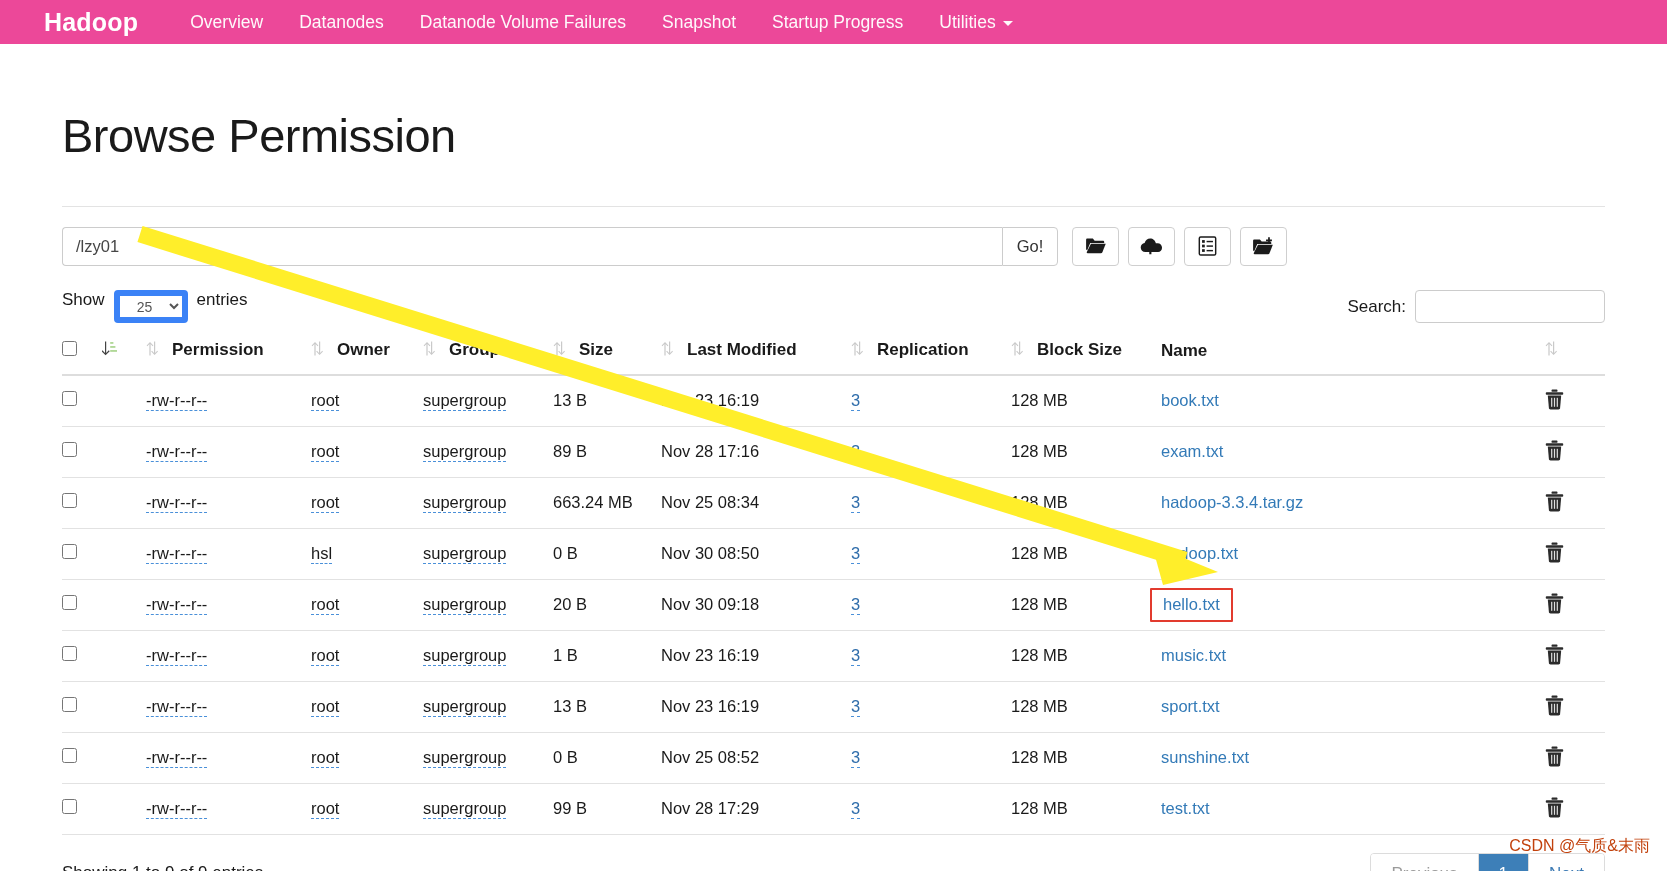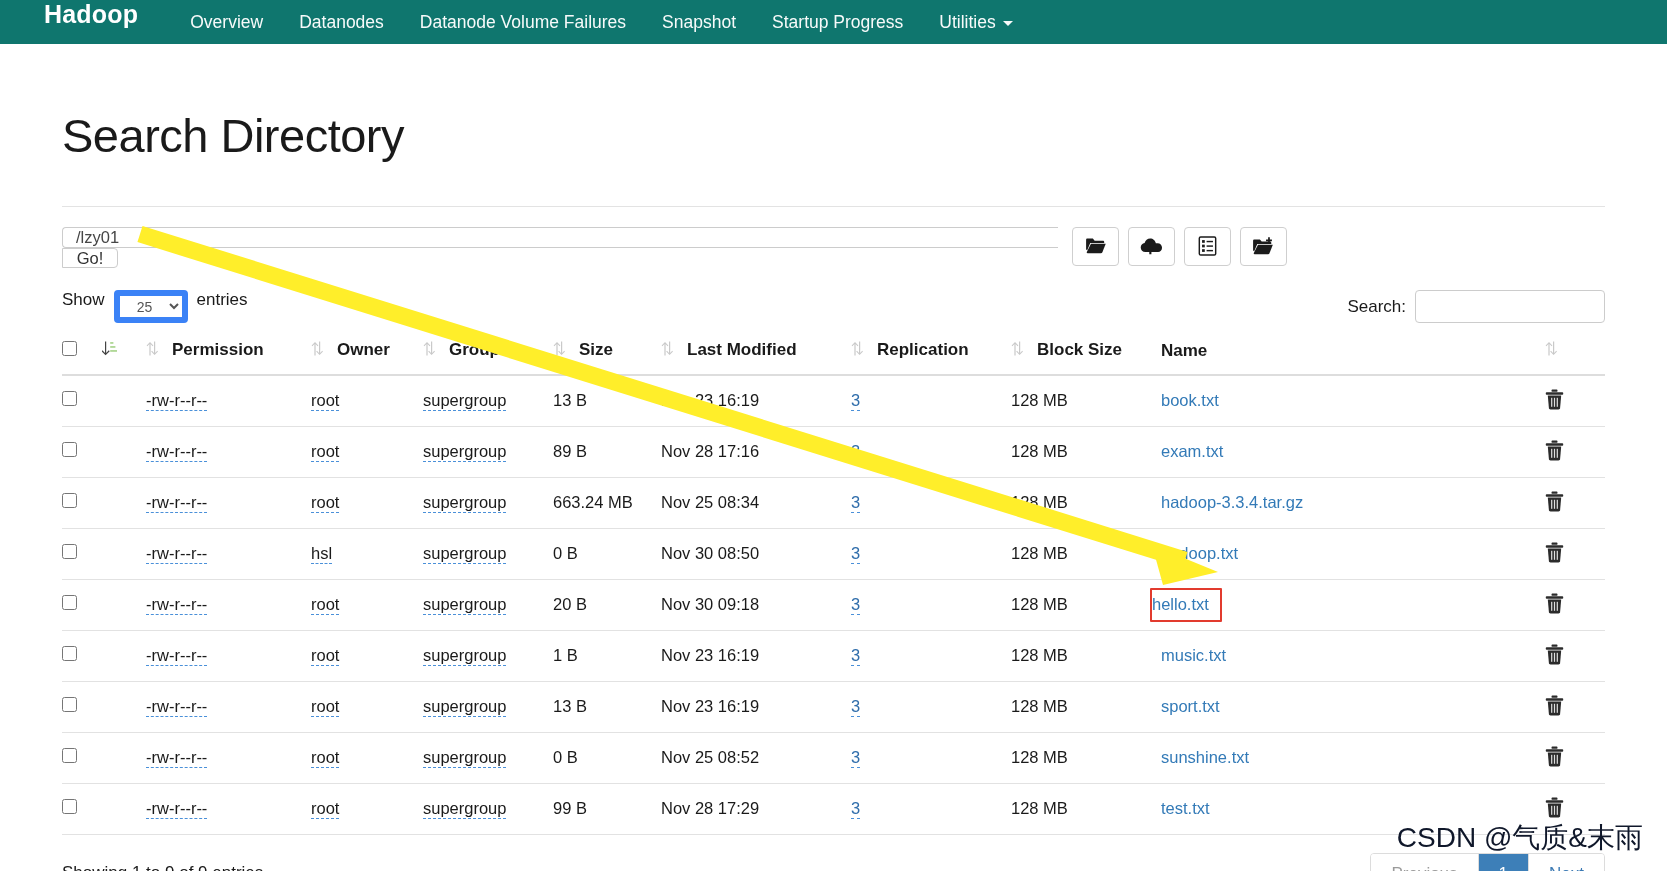--- a/index.html
+++ b/index.html
@@ -8,22 +8,23 @@
     width: 1667px; height: 871px;
     background: #ffffff;
     font-family: "Liberation Sans", sans-serif;
     overflow: hidden;
   }
   #root { position: relative; width: 1667px; height: 871px; background:#fff; }
 
   
   .navbar {
     height: 44px;
-    background: #0f766e;
-    display: flex;
+    background: #ec4899;
+    display: flex;
+    align-items: center;
     padding-left: 44px;
     position: relative;
     z-index: 2;
   }
   .brand {
     color: #ffffff;
     font-size: 25px;
     font-weight: bold;
     letter-spacing: .2px;
     margin-right: 34px;
@@ -71,21 +72,20 @@
   
   .toolbar-row {
     display: flex;
     align-items: flex-start;
     margin-top: 20px;
   }
   .input-group {
     display: flex;
     width: 996px;
     height: 39px;
-    flex-direction: column;
   }
   .path-input {
     flex: 1;
     height: 39px;
     border: 1px solid #cccccc;
     border-right: none;
     border-radius: 4px 0 0 4px;
     padding: 0 13px;
     font-size: 16.5px;
     color: #464646;
@@ -232,21 +232,21 @@
   }
   .file-link {
     color: #337ab7;
     text-decoration: none;
     cursor: pointer;
   }
 
   .name-cell.highlighted {
     display: inline-block;
     border: 2px solid #e23b2e;
-    padding: 5px 11px 6px 0;
+    padding: 5px 11px 6px 11px;
     margin: -6px 0 -6px -11px;
     border-radius: 1px;
   }
 
   .trash-btn {
     background: none; border: none; padding: 0;
     cursor: pointer; display: block;
   }
 
   
@@ -276,24 +276,24 @@
   }
   .page-btn:last-child { border-right: none; }
   .page-btn.active {
     background: #3d7fb8;
     color: #ffffff;
   }
   .page-btn.disabled { color: #9b9b9b; cursor: default; }
 
   .watermark {
     position: absolute;
-    right: 24px;
+    right: 17px;
     bottom: 14px;
-    font-size: 28px;
-    color: #0f172a;
+    font-size: 16px;
+    color: #c2410c;
     white-space: nowrap;
     pointer-events: none;
   }
 
   
   .annotation-arrow {
     position: absolute;
     left: 0; top: 0;
     width: 1667px; height: 871px;
     pointer-events: none;
@@ -324,21 +324,21 @@
         <span>Startup Progress</span>
       </div>
       <div class="nav-link">
         <span>Utilities</span><span class="caret"></span>
       </div>
     </div>
   </div>
 
   <div class="container">
 
-    <h1 class="page-title">Search Directory</h1>
+    <h1 class="page-title">Browse Permission</h1>
     <hr class="title-rule">
 
     <div class="toolbar-row">
       <div class="input-group">
         <input class="path-input" type="text" value="/lzy01" style="">
         <button class="go-btn">Go!</button>
       </div>
       <div class="icon-buttons">
 
         <button class="icon-btn">

